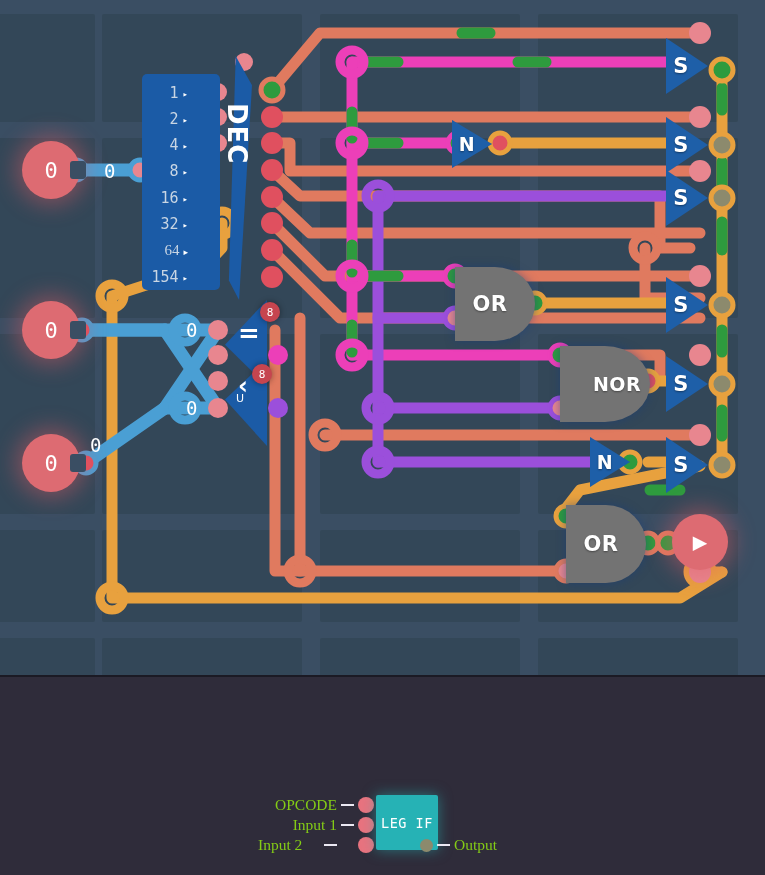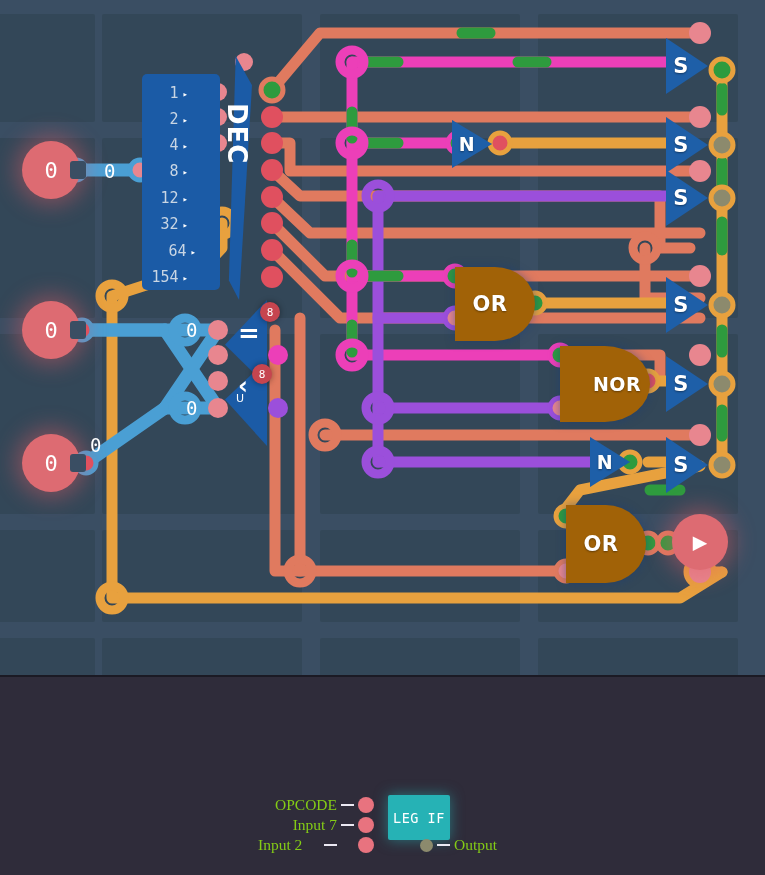--- a/index.html
+++ b/index.html
@@ -66,25 +66,25 @@
   }
   .pv-pin {
     width: 16px; height: 16px; border-radius: 50%;
     background: #e8737f;
     flex: 0 0 auto;
   }
   .pv-pin.out { background: #8c8a6d; width: 13px; height: 13px; }
   .pv-box {
     position: absolute;
     left: 118px; top: 0px;
-    width: 62px; height: 45px;
+    width: 62px; height: 55px;
     background: #26b2b5;
     border-radius: 2px;
     box-shadow: 0 0 14px rgba(38,178,181,0.55);
-    display: flex; align-items: center; justify-content: center; margin-left: 12px;
+    display: flex; align-items: center; justify-content: center;
   }
   .pv-box-label {
     color: #ffffff;
     font-size: 13.5px;
     font-family: "DejaVu Sans Mono", "Liberation Mono", monospace;
     letter-spacing: 0.5px;
   }
 
   
   .io-pad {
@@ -117,21 +117,21 @@
     font-weight: bold;
     font-family: "DejaVu Sans", "Liberation Sans", sans-serif;
     box-shadow: 0 0 10px rgba(20,60,130,0.5);
   }
   .gate-tri {
     background: #1e5fa8;
     clip-path: polygon(0% 0%, 100% 50%, 0% 100%);
     border: none;
   }
   .gate-or {
-    background: #a16207;
+    background: #737373;
     border: none;
     border-radius: 0 50% 50% 0 / 0 50% 50% 0;
   }
   .gate-label { font-size: 21px; letter-spacing: 0.5px; text-shadow: 0 1px 2px rgba(0,0,0,.4); }
 
   .dec-body {
     position: absolute;
     background: #1b5ba6;
     border-radius: 5px;
   }
@@ -415,26 +415,26 @@
       <div class="dec-row" style="left:140px; top:110px; width:48px;">
         <span>2</span><span class="dec-arrow">▸</span>
       </div>
       <div class="dec-row" style="left:140px; top:136px; width:48px;">
         <span>4</span><span class="dec-arrow">▸</span>
       </div>
       <div class="dec-row" style="left:140px; top:162px; width:48px;">
         <span>8</span><span class="dec-arrow">▸</span>
       </div>
       <div class="dec-row" style="left:136px; top:189px; width:52px;">
-        <span>12</span><span class="dec-arrow">▸</span>
+        <span>16</span><span class="dec-arrow">▸</span>
       </div>
       <div class="dec-row" style="left:136px; top:215px; width:52px;">
         <span>32</span><span class="dec-arrow">▸</span>
       </div>
-      <div class="dec-row" style="left:144px; top:242px; width:52px;">
+      <div class="dec-row" style="left:136px; top:242px; width:52px;font-family:Liberation Serif, serif;">
         <span>64</span><span class="dec-arrow">▸</span>
       </div>
       <div class="dec-row" style="left:130px; top:268px; width:58px;">
         <span>154</span><span class="dec-arrow">▸</span>
       </div>
     </div>
 
     <div>
       <div class="dec-fin" style="left:225px; top:300px; width:42px; height:86px;
            clip-path: polygon(100% 0%, 100% 100%, 0% 52%);"></div>
@@ -490,21 +490,21 @@
 
     <div id="preview-comp">
 
       <div class="pv-row" style="left:0px; top:0px; width:116px; justify-content:flex-end;">
         <span class="pv-label">OPCODE</span>
         <span class="pv-dash"></span>
         <span class="pv-pin"></span>
       </div>
 
       <div class="pv-row" style="left:0px; top:20px; width:116px; justify-content:flex-end;">
-        <span class="pv-label">Input 7</span>
+        <span class="pv-label">Input 1</span>
         <span class="pv-dash"></span>
         <span class="pv-pin"></span>
       </div>
 
       <div class="pv-row" style="left:0px; top:40px; width:116px; justify-content:space-between;">
         <span class="pv-label">Input 2</span>
         <span class="pv-dash"></span>
         <span class="pv-pin"></span>
       </div>
 

